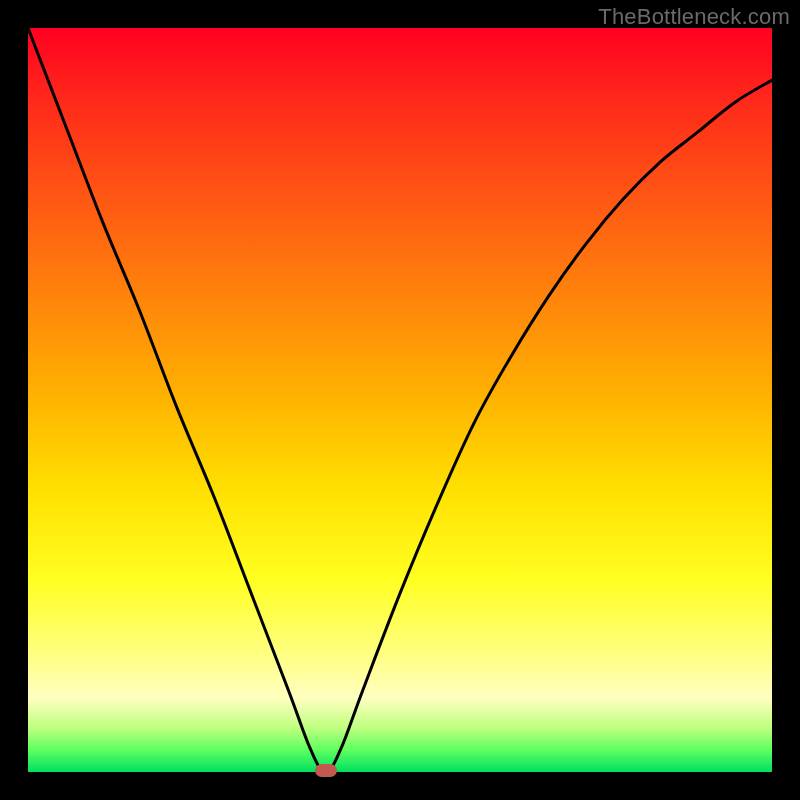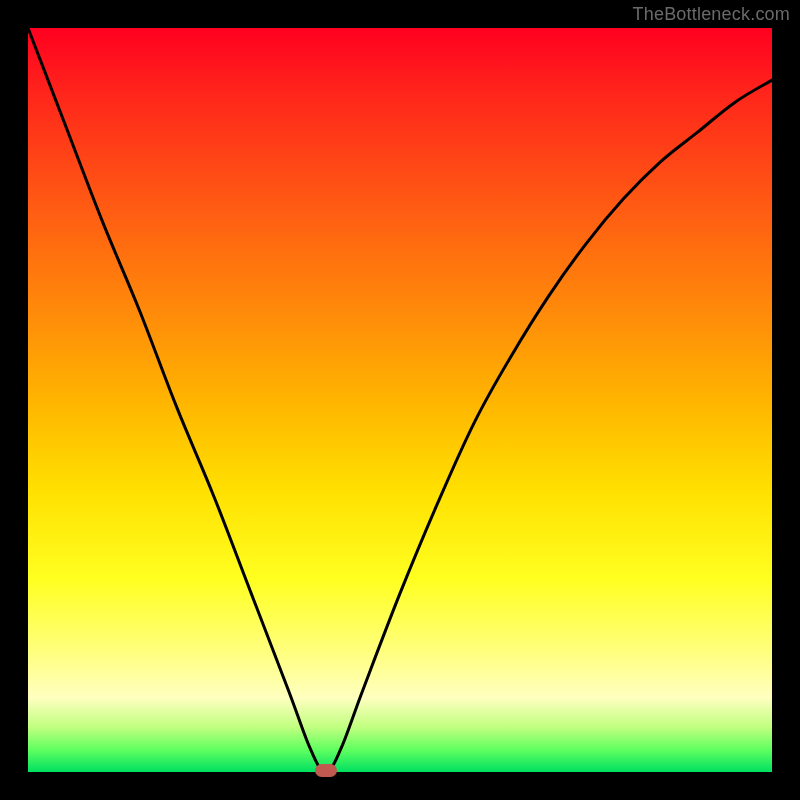--- a/index.html
+++ b/index.html
@@ -29,21 +29,21 @@
       #c0ff80 94%,
       #60ff60 97%,
       #00e060 100%
     );
   }
   .watermark {
     position: absolute;
     top: 4px;
     right: 10px;
     font-family: Arial, Helvetica, sans-serif;
-    font-size: 18px;
+    font-size: 22px;
     color: #6a6a6a;
     letter-spacing: 0.2px;
     user-select: none;
   }
   svg.curve {
     position: absolute;
     left: 0; top: 0;
     width: 744px;
     height: 744px;
     overflow: visible;

